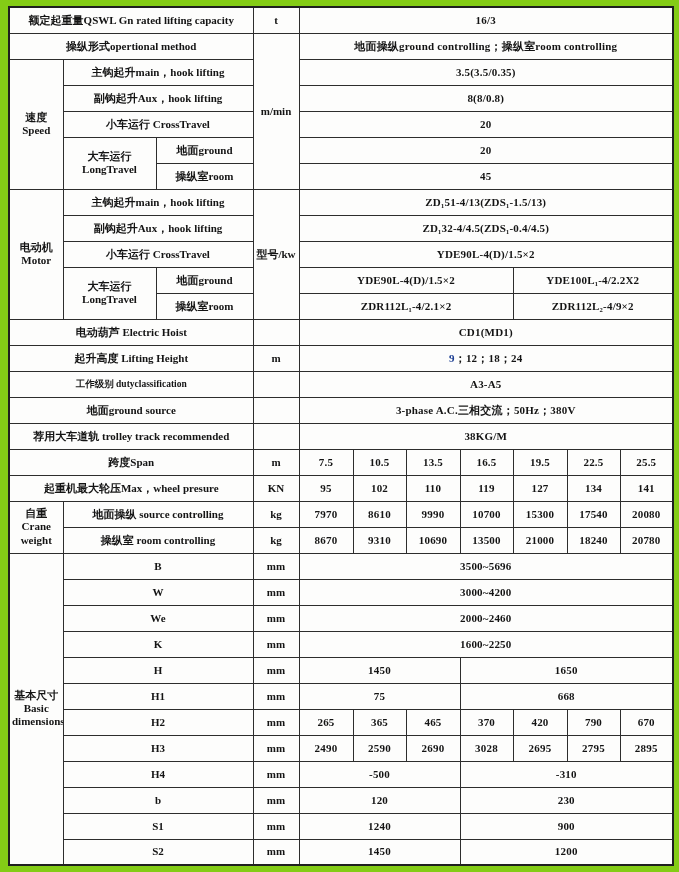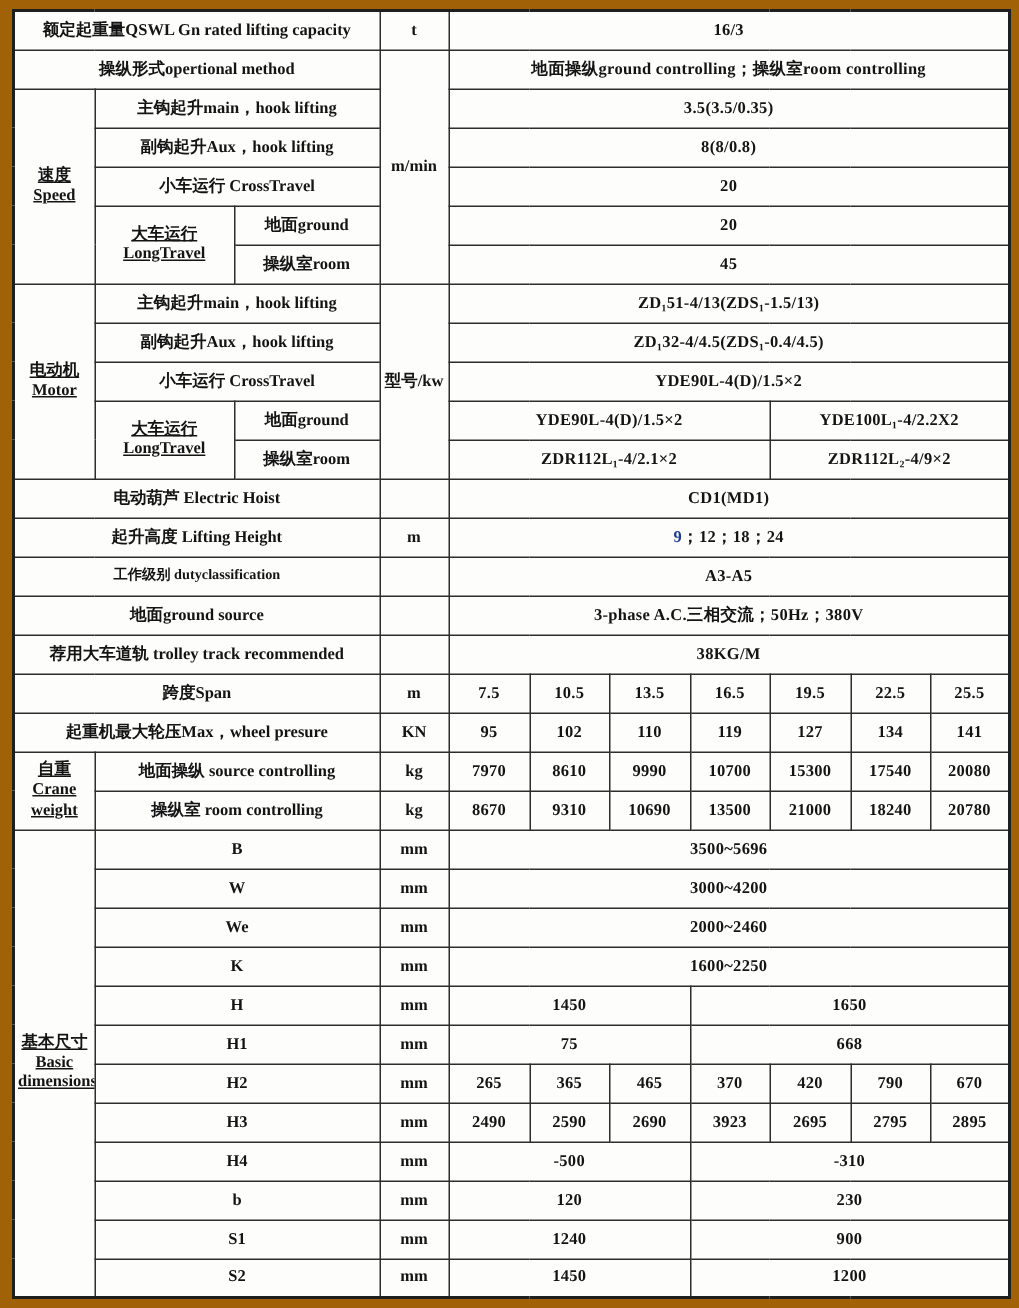--- a/index.html
+++ b/index.html
@@ -1,41 +1,41 @@
 <!DOCTYPE html>
 <html><head>
 <meta charset="utf-8">
 <style>
   html,body{margin:0;padding:0;}
   body{
     width:679px;height:872px;
     background:#fbfbf9;
     font-family:"Liberation Serif","DejaVu Serif",serif;
   }
-  .page{position:relative;width:679px;height:872px;background:#a16207;overflow:hidden;}
+  .page{position:relative;width:679px;height:872px;background:#84cc16;overflow:hidden;}
   table.spec{
     position:absolute;left:8px;top:6px;
     width:664px;height:858px;
     border-collapse:collapse;table-layout:fixed;
     border:2px solid #1f1f1f;
     background:#fdfdfc;
   }
   td{
     border:1px solid #2d2d2d;
     text-align:center;vertical-align:middle;
     font-weight:bold;font-size:11px;color:#141414;
     padding:0 2px;overflow:hidden;
     line-height:1.15;
   }
   tr{height:26px;}
   .lbl{font-size:11px;}
   .sm{font-size:9.5px;}
   .unit{font-size:11px;}
   .val{font-size:11px;letter-spacing:0.2px;}
-  .grp div{line-height:1.2;text-decoration:underline;}
+  .grp div{line-height:1.2;}
   .blue{color:#1d3f93;}
 </style>
 </head>
 <body>
 
 <div class="page">
 <table class="spec">
   <colgroup>
     <col style="width:54px">
         <col style="width:93px">
@@ -269,21 +269,21 @@
     <td class="val">790</td>
     <td class="val">670</td>
   </tr>
 
   <tr>
     <td colspan="2" class="lbl">H3</td>
     <td class="unit">mm</td>
     <td class="val">2490</td>
     <td class="val">2590</td>
     <td class="val">2690</td>
-    <td class="val">3923</td>
+    <td class="val">3028</td>
     <td class="val">2695</td>
     <td class="val">2795</td>
     <td class="val">2895</td>
   </tr>
 
   <tr>
     <td colspan="2" class="lbl">H4</td>
     <td class="unit">mm</td>
     <td colspan="3" class="val">-500</td>
     <td colspan="4" class="val">-310</td>

